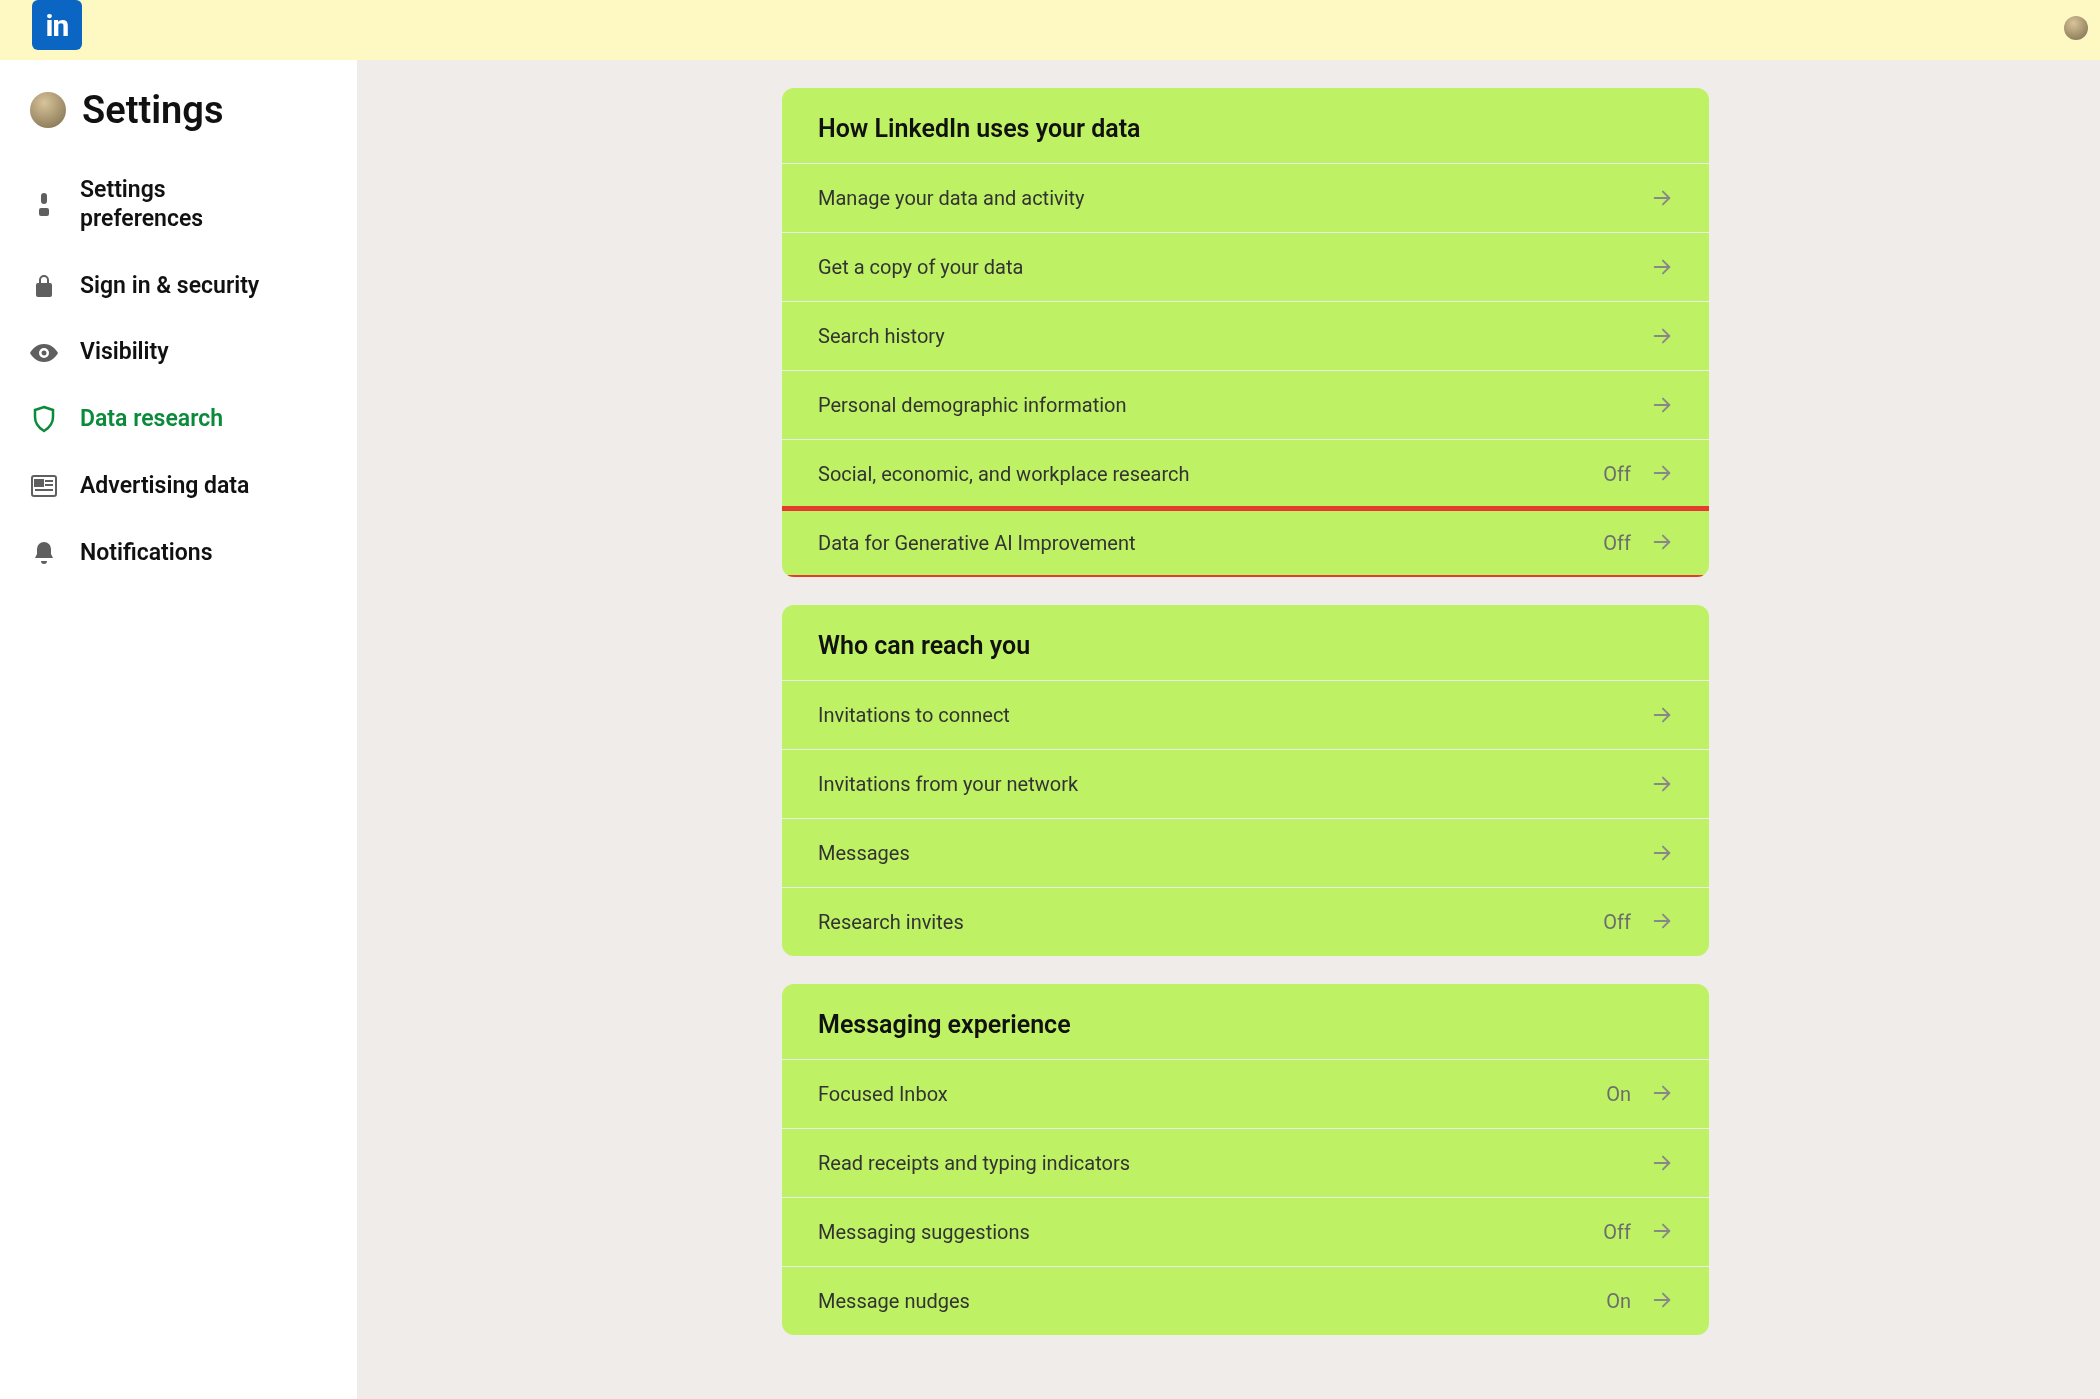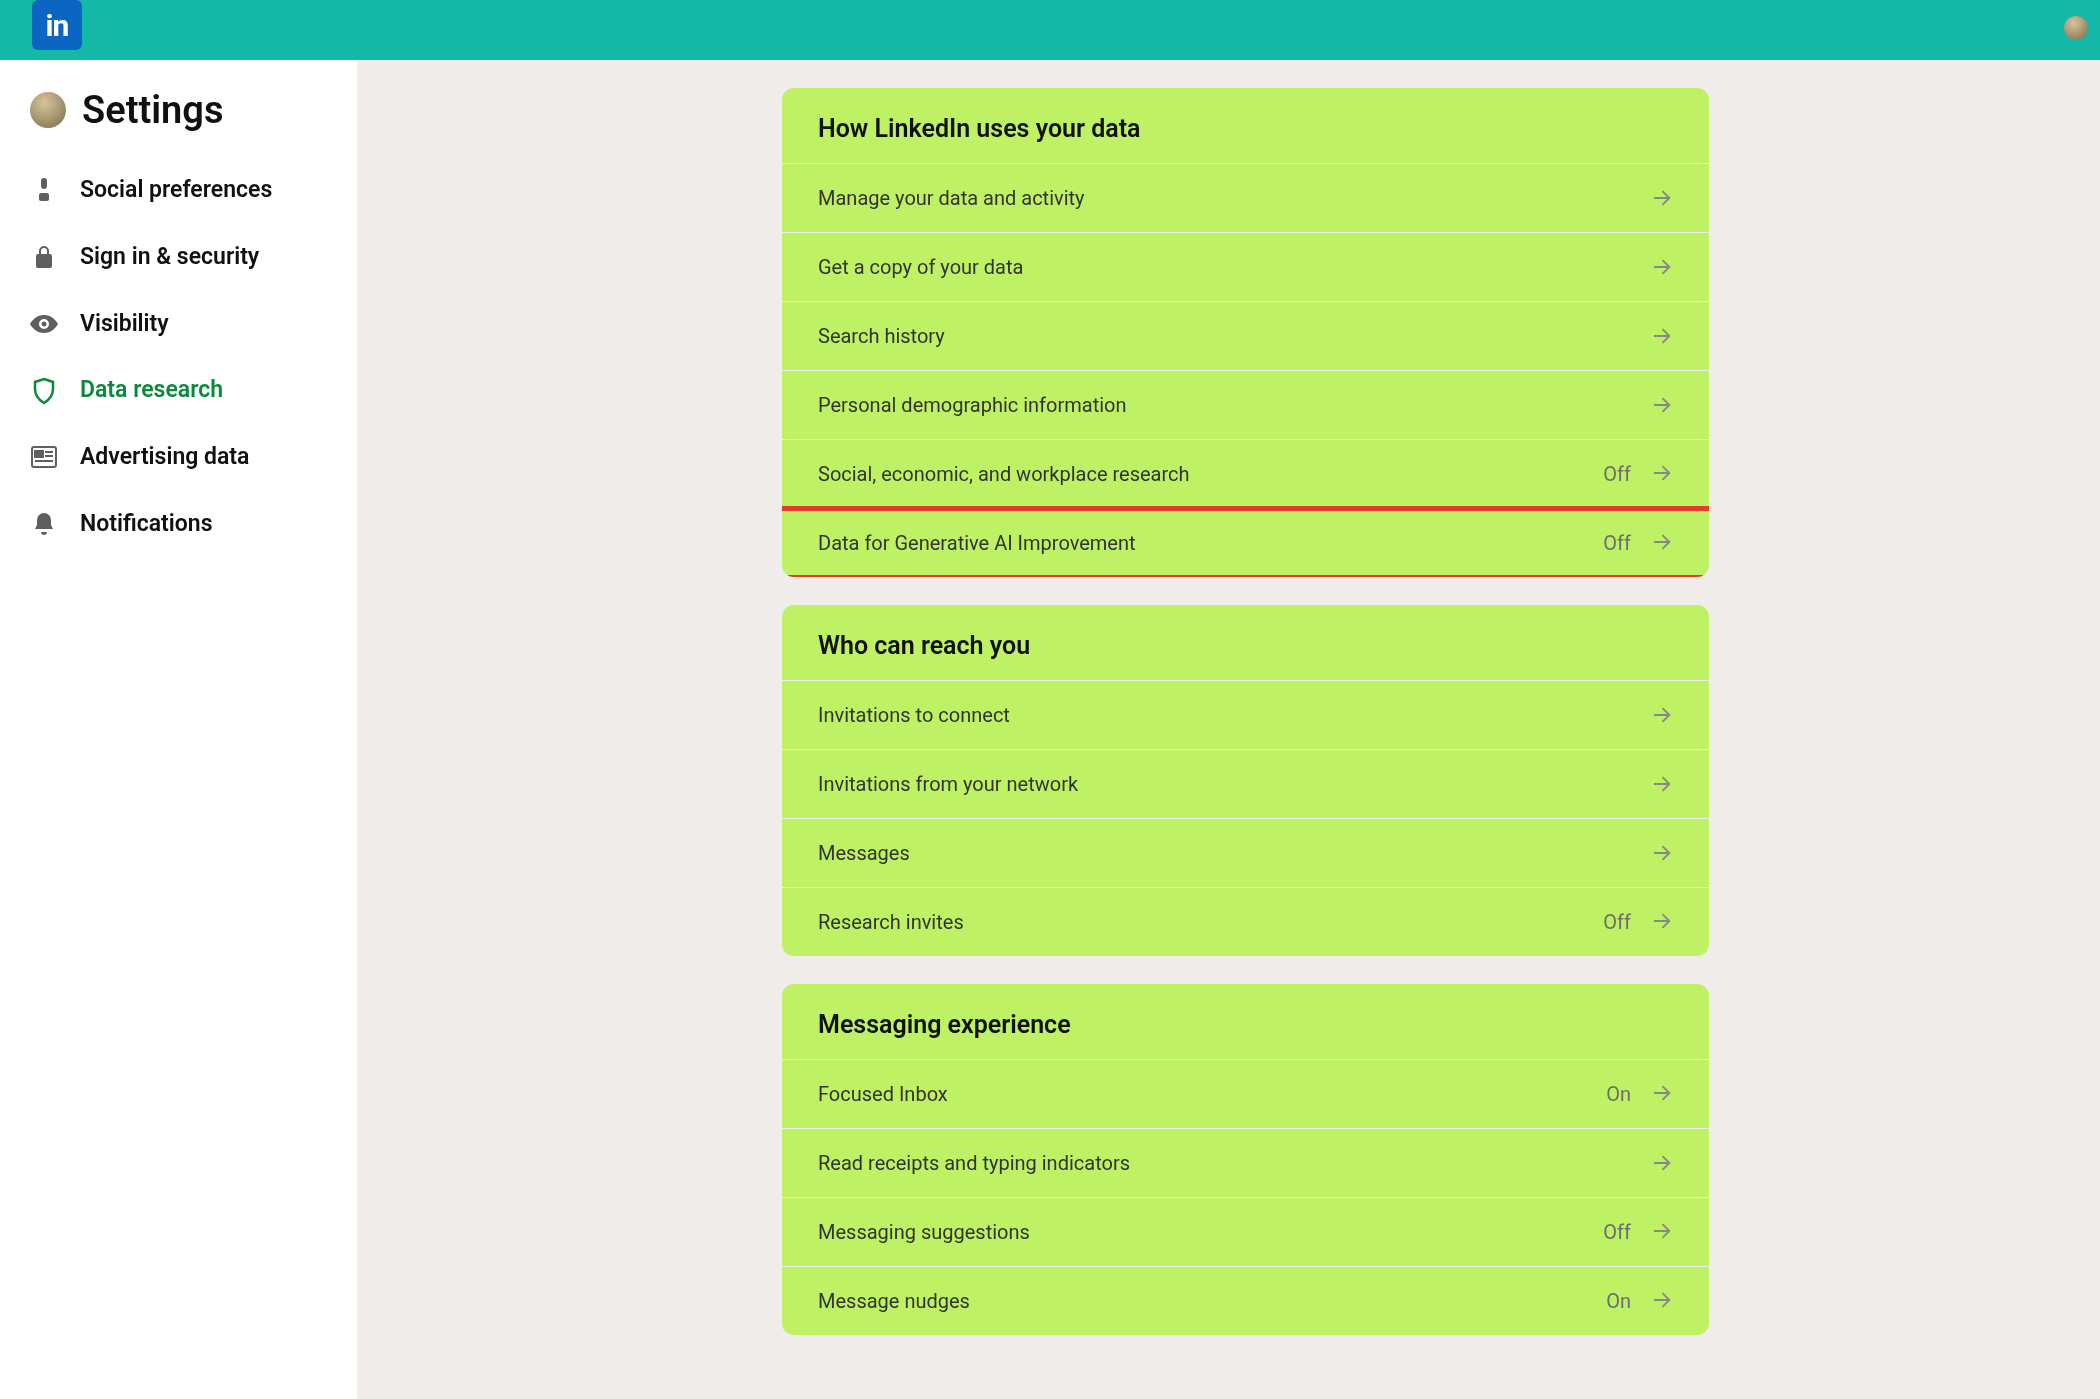--- a/index.html
+++ b/index.html
@@ -8,21 +8,21 @@
     font-family: -apple-system, BlinkMacSystemFont, "Segoe UI", Roboto, Helvetica, Arial, sans-serif;
     background: #ffffff;
     color: #1d1d1d;
     font-size: 14px;
   }
 
   
   .topbar {
     height: 60px;
     width: 100%;
-    background: #14b8a6;
+    background: #fef9c3;
     display: flex;
     align-items: flex-start;
     justify-content: space-between;
     padding: 0 12px 0 32px;
     position: relative;
   }
   .logo-box {
     width: 50px;
     height: 50px;
     background: #0a66c2;
@@ -190,21 +190,21 @@
     </div>
     <ul class="nav">
 
       <li class="nav-item">
         <span class="nav-icon">
           <svg width="20" height="24" viewBox="0 0 20 24" fill="currentColor">
               <rect x="7" y="0" width="6" height="11" rx="3"></rect>
               <rect x="5" y="15" width="10" height="8" rx="2"></rect>
             </svg>
         </span>
-        <span class="nav-label">Social preferences</span>
+        <span class="nav-label">Settings preferences</span>
       </li>
 
       <li class="nav-item">
         <span class="nav-icon">
           <svg width="22" height="26" viewBox="0 0 22 26" fill="currentColor">
               <path d="M6 10V7a5 5 0 0 1 10 0v3h1a2 2 0 0 1 2 2v10a2 2 0 0 1-2 2H5a2 2 0 0 1-2-2V12a2 2 0 0 1 2-2h1zm2 0h6V7a3 3 0 0 0-6 0v3z"></path>
             </svg>
         </span>
         <span class="nav-label">Sign in &amp; security</span>
       </li>

